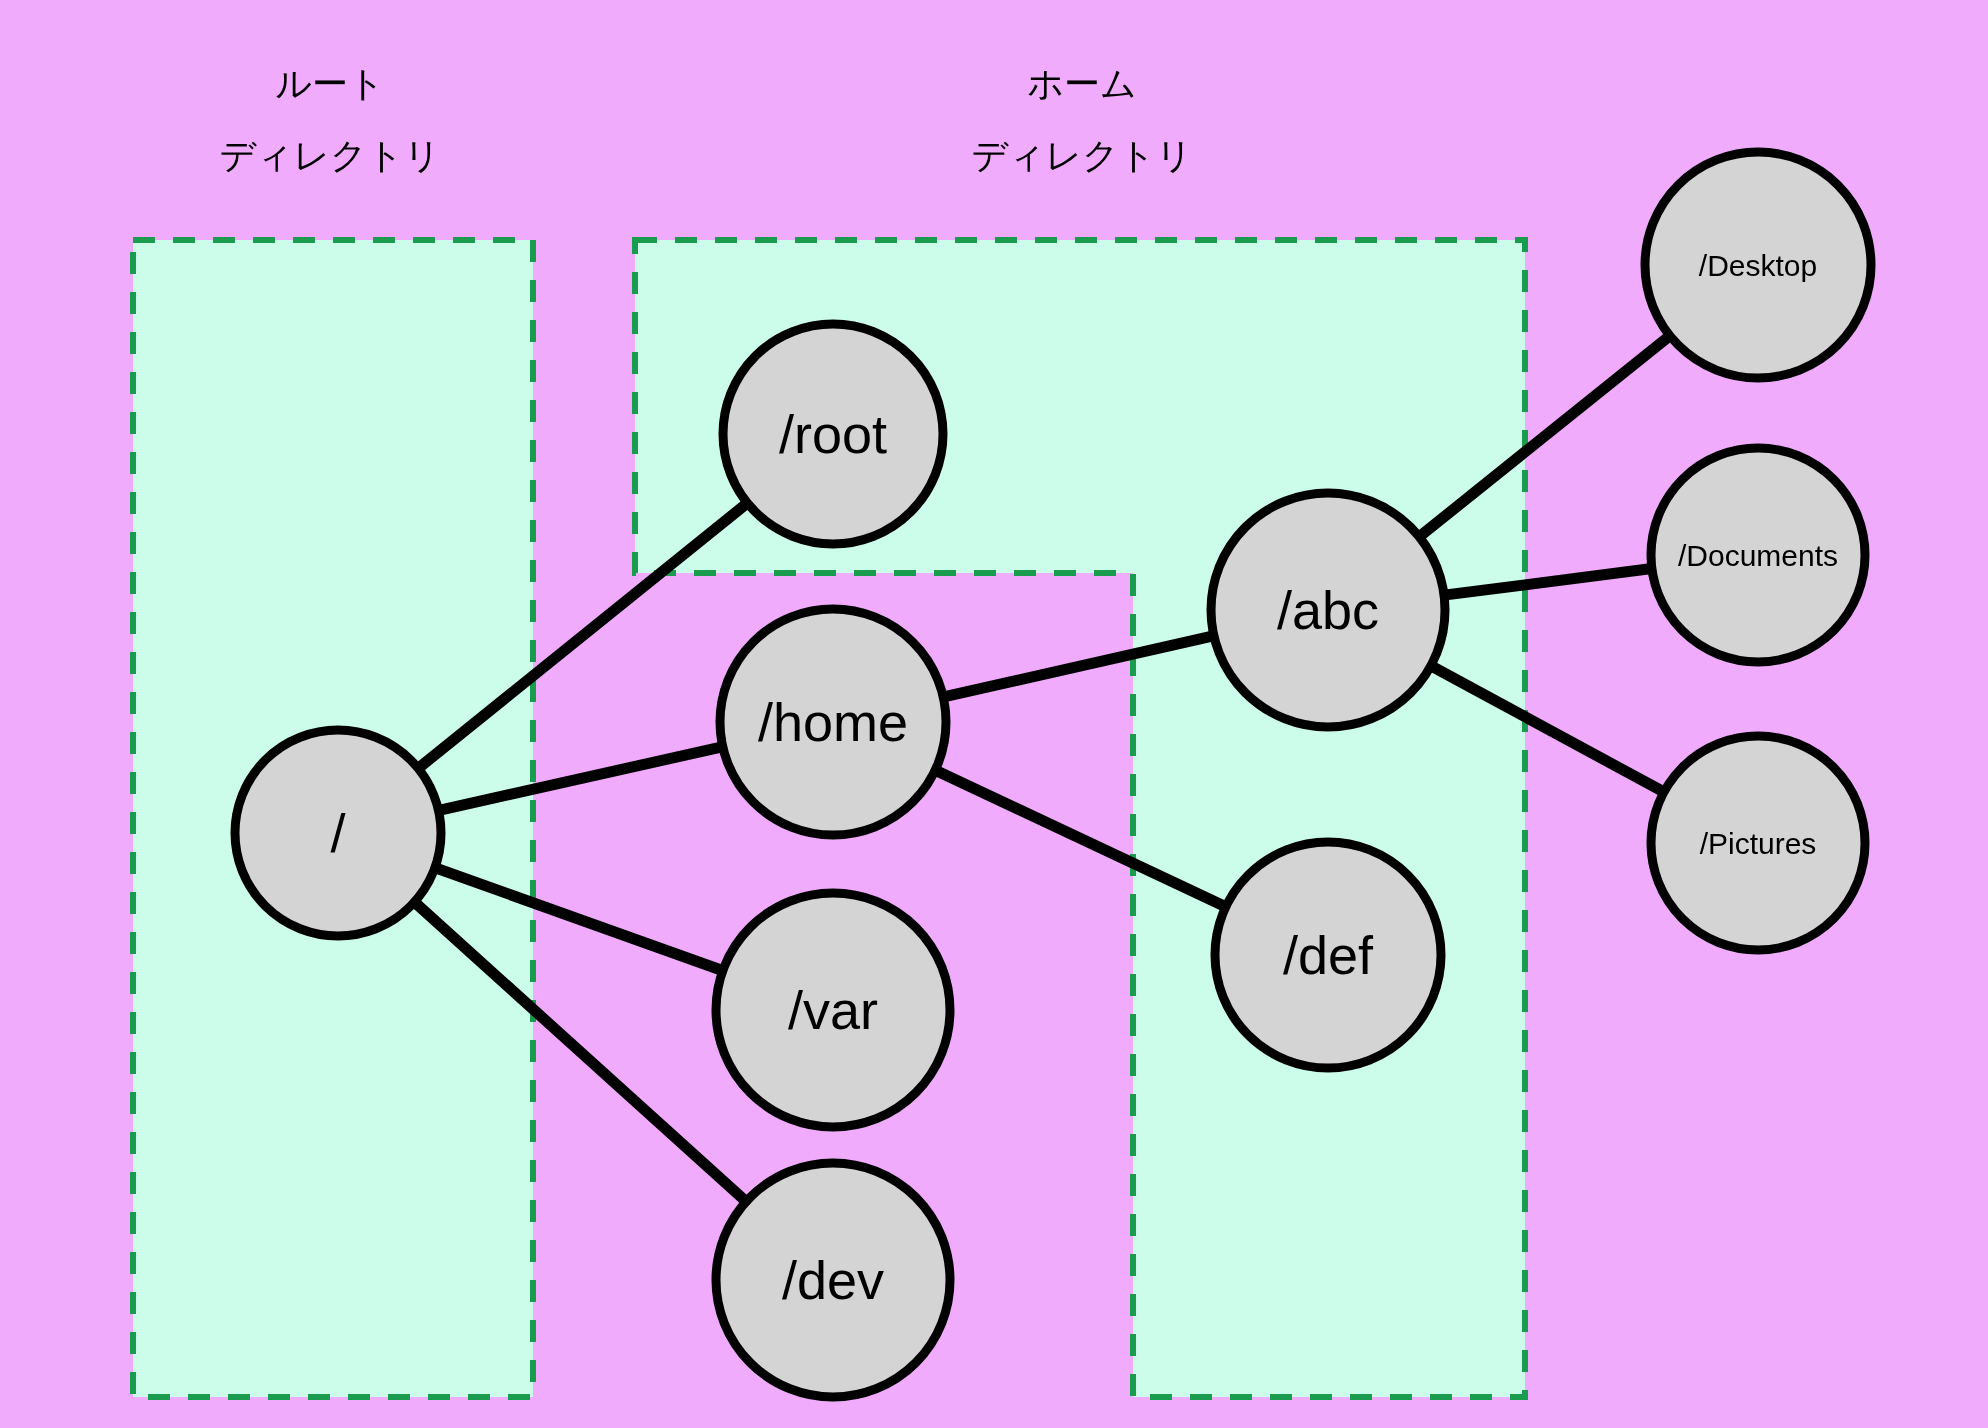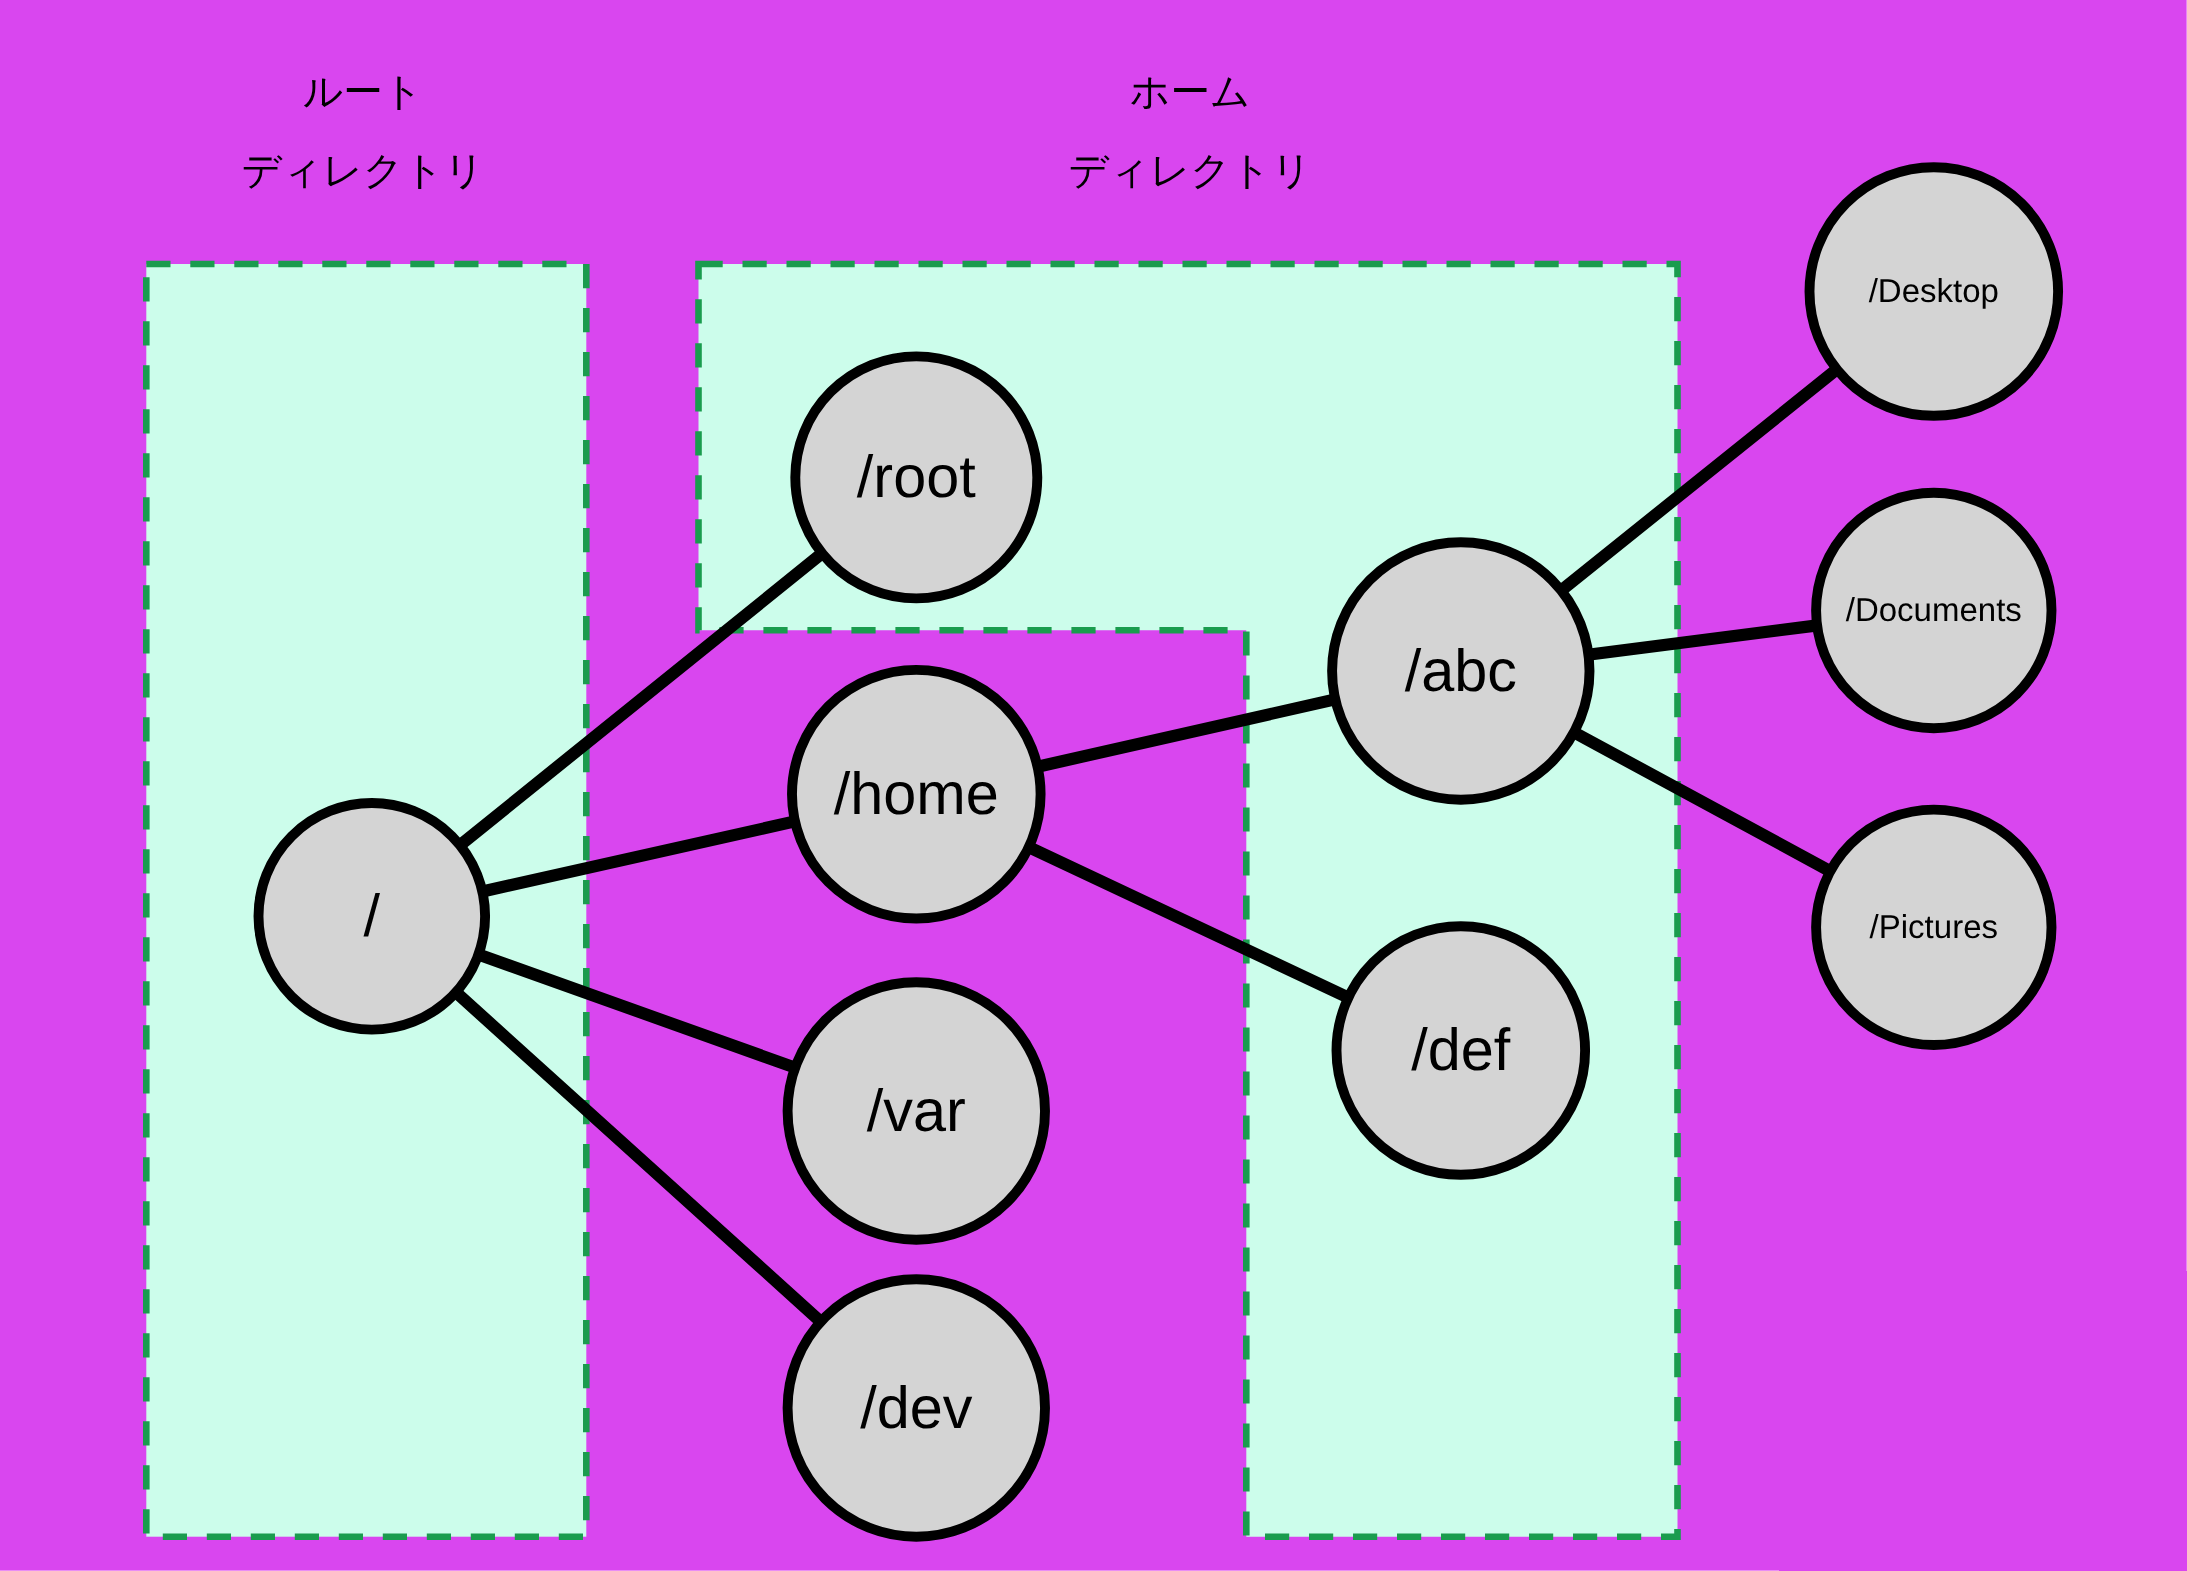--- a/index.html
+++ b/index.html
@@ -4,21 +4,21 @@
 <style>
   html, body {
     margin: 0;
     padding: 0;
     background: #ffffff;
   }
   #canvas {
     position: relative;
     width: 1988px;
     height: 1428px;
-    background: #d946ef;
+    background: #f0abfc;
     overflow: hidden;
     font-family: "Liberation Sans", sans-serif;
   }
   svg#diagram {
     position: absolute;
     top: 0;
     left: 0;
     width: 1988px;
     height: 1428px;
   }

